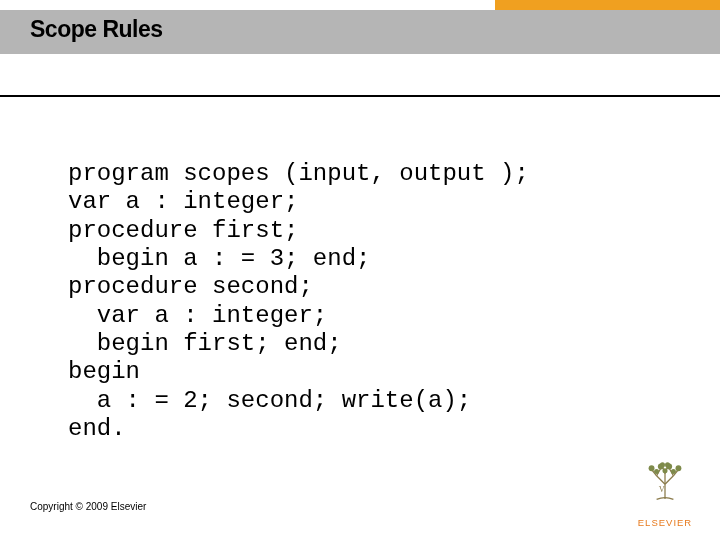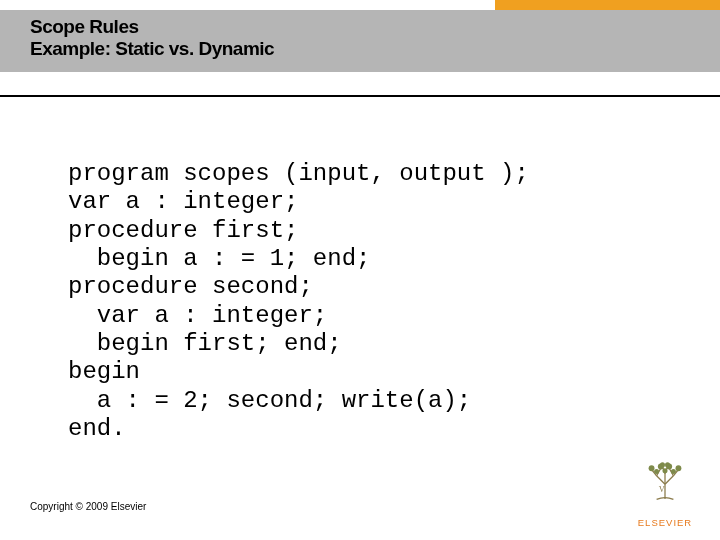--- a/index.html
+++ b/index.html
@@ -1,43 +1,43 @@
 <!DOCTYPE html>
 <html><head>
 <meta charset="utf-8">
 <style>
   * { margin: 0; padding: 0; box-sizing: border-box; }
   html, body { width: 720px; height: 540px; background: #fff; font-family: Arial, Helvetica, sans-serif; overflow: hidden; }
   .slide { position: relative; width: 720px; height: 540px; }
   .accent-bar { position: absolute; top: 0; right: 0; width: 225px; height: 32px; background: #f0a020; }
   .title-band { position: absolute; top: 10px; left: 0; width: 720px; background: #b5b5b5; padding: 6px 0 12px 30px; }
-  .title-band h1 { font-family: Arial, Helvetica, sans-serif; font-weight: 900; font-size: 19px; line-height: 1.15; color: #000; letter-spacing: -0.5px; }
+  .title-band h1 { font-family: Arial, Helvetica, sans-serif; font-weight: 900; font-size: 23px; line-height: 1.15; color: #000; letter-spacing: -0.5px; }
   .rule { position: absolute; top: 95px; left: 0; width: 720px; height: 2px; background: #000; }
   .code-block { position: absolute; top: 160px; left: 68px; font-family: "Courier New", Courier, monospace; font-size: 24px; line-height: 1.18; white-space: pre; color: #000; }
   .footer { position: absolute; left: 30px; bottom: 28px; font-size: 10px; color: #000; font-family: Arial, Helvetica, sans-serif; }
   .logo { position: absolute; right: 22px; bottom: 12px; width: 66px; display: flex; flex-direction: column; align-items: center; }
   .logo svg { width: 42px; height: 42px; }
   .logo-text { margin-top: 16px; font-size: 9.5px; letter-spacing: 1px; color: #e77a1e; font-family: Arial, Helvetica, sans-serif; }
 </style>
 </head>
 <body>
 <div class="slide">
 
   <div class="accent-bar"></div>
 
   <div class="title-band">
-    <h1><span>Scope Rules</span><br><span>Example: Static vs. Dynamic</span></h1>
+    <h1><span>Scope Rules</span><br></h1>
   </div>
 
   <div class="rule"></div>
 
   <pre class="code-block">program scopes (input, output );
 var a : integer;
 procedure first;
-  begin a : = 1; end;
+  begin a : = 3; end;
 procedure second;
   var a : integer;
   begin first; end;
 begin
   a : = 2; second; write(a);
 end.</pre>
 
   <div class="footer">Copyright © 2009 Elsevier</div>
 
   <div class="logo">

